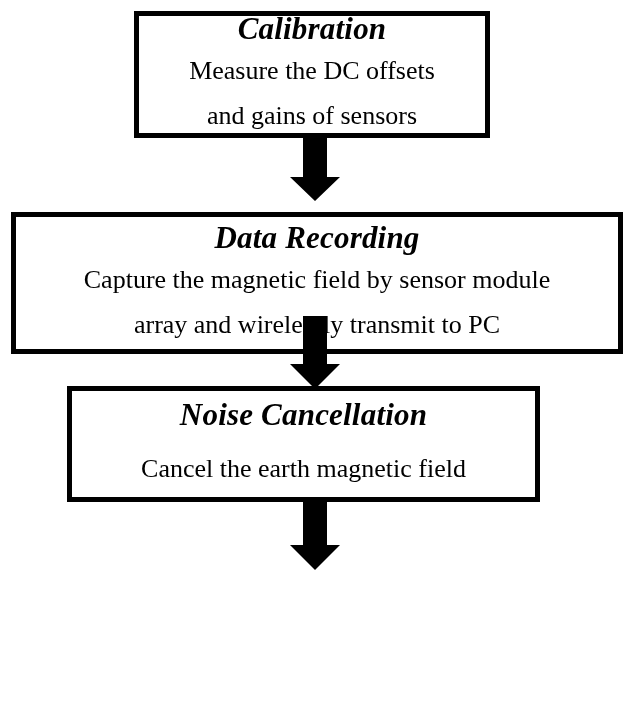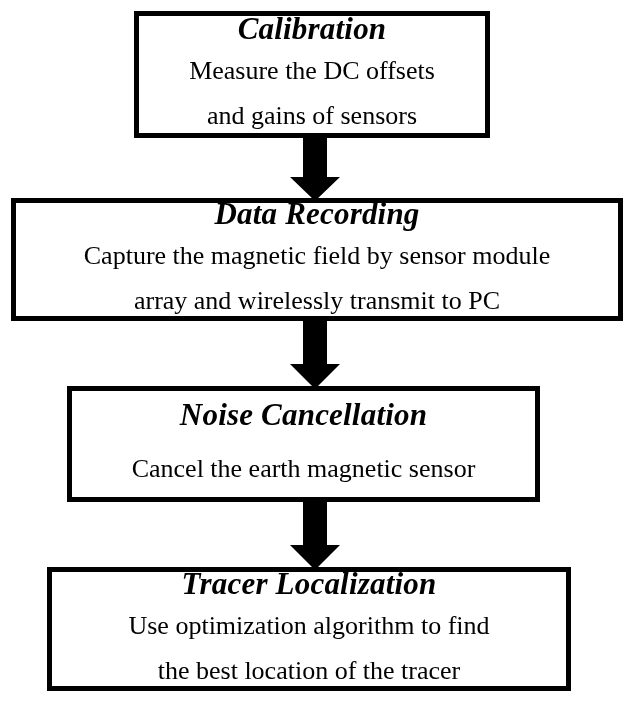--- a/index.html
+++ b/index.html
@@ -49,21 +49,21 @@
     display: block;
     font-style: normal;
     font-weight: normal;
     font-size: 26px;
     line-height: 45px;
     white-space: pre-line;
   }
 
   
   #node-calibration        { left: 134px; top: 11px;  width: 356px; height: 127px; }
-  #node-data-recording     { left: 11px;  top: 198px; width: 612px; height: 123px; }
+  #node-data-recording     { left: 11px;  top: 212px; width: 612px; height: 142px; }
   #node-noise-cancellation { left: 67px;  top: 386px; width: 473px; height: 116px; gap: 11px; }
   #node-tracer-localization{ left: 47px;  top: 567px; width: 524px; height: 124px; }
 
   #node-calibration .node-title        { margin-bottom: 1px; }
   #node-data-recording .node-title     { margin-bottom: 1px; }
   #node-noise-cancellation .node-title { margin-bottom: 2px; }
   #node-tracer-localization .node-title{ margin-bottom: 1px; }
 
   
   .arrow {
@@ -102,28 +102,23 @@
   </div>
 
   <div class="arrow" id="arrow-2">
     <svg width="635" height="75" viewBox="0 0 635 75" xmlns="http://www.w3.org/2000/svg">
       <polygon fill="#000000" points="303,0 327,0 327,48 340,48 315,73 290,48 303,48"></polygon>
     </svg>
   </div>
 
   <div class="node" id="node-noise-cancellation">
     <span class="node-title">Noise Cancellation</span>
-    <span class="node-body">Cancel the earth magnetic sensor</span>
+    <span class="node-body">Cancel the earth magnetic field</span>
   </div>
 
   <div class="arrow" id="arrow-3">
     <svg width="635" height="75" viewBox="0 0 635 75" xmlns="http://www.w3.org/2000/svg">
       <polygon fill="#000000" points="303,0 327,0 327,48 340,48 315,73 290,48 303,48"></polygon>
     </svg>
   </div>
 
-  <div class="node" id="node-tracer-localization">
-    <span class="node-title">Tracer Localization</span>
-    <span class="node-body">Use optimization algorithm to find
-the best location of the tracer</span>
-  </div>
 
 </div>
 
 </body></html>

